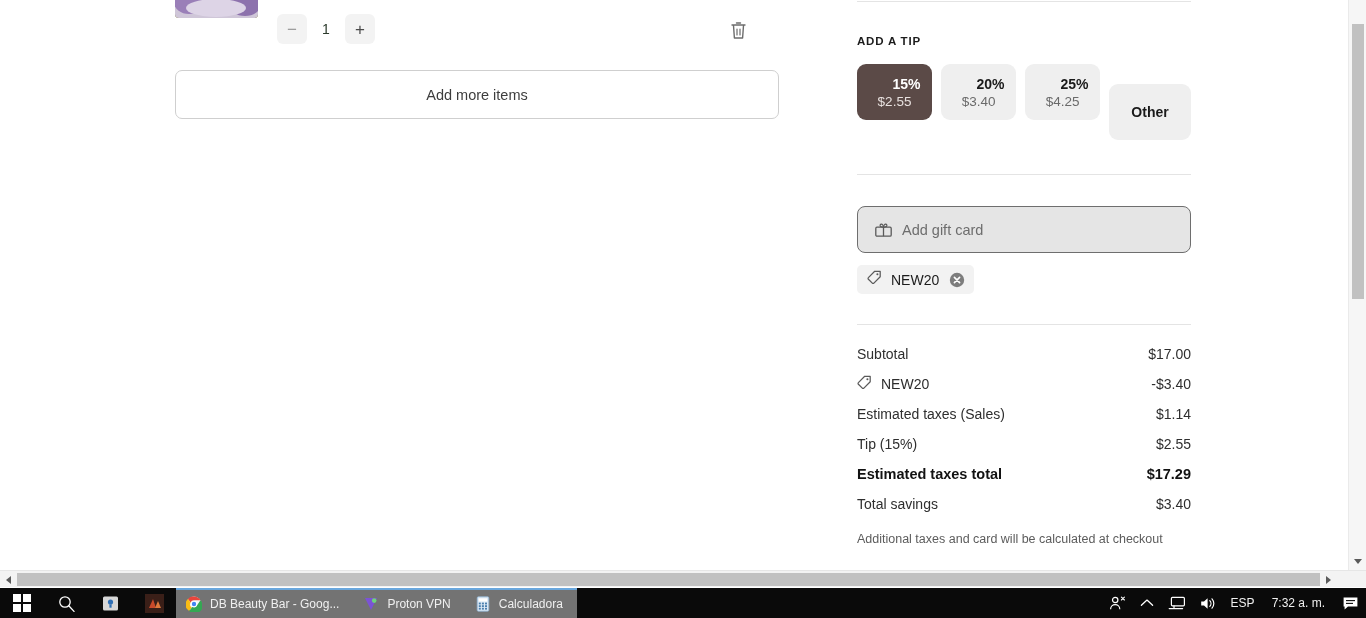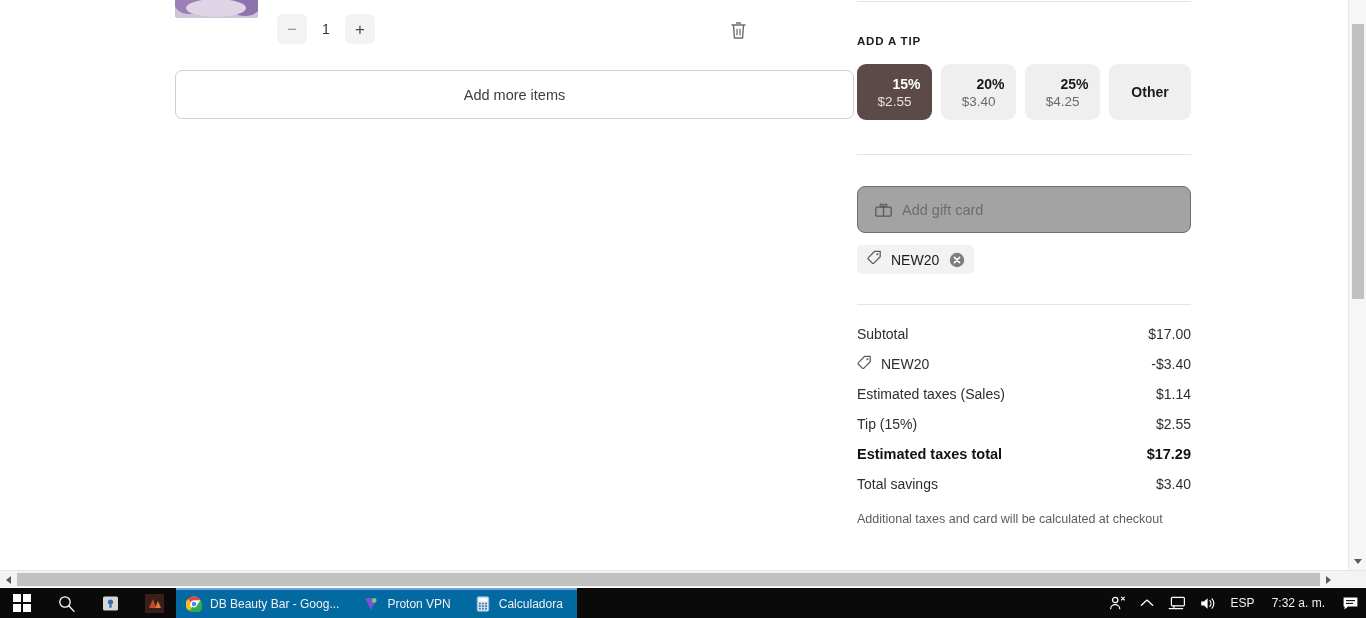--- a/index.html
+++ b/index.html
@@ -81,21 +81,21 @@
     width: 22px; height: 24px;
     border: none; background: transparent;
     cursor: pointer;
     padding: 0;
   }
   .trash-btn svg { display:block; width: 17px; height: 19px; margin: 0 auto; }
 
   #add-more-items {
     position: absolute;
     left: 0; top: 70px;
-    width: 679px; height: 49px;
+    width: 604px; height: 49px;
     border: 1px solid #cfcfcf;
     border-radius: 7px;
     background: #ffffff;
     color: #3d3d3d;
     font-size: 14.5px;
     font-family: "Liberation Sans", sans-serif;
     cursor: pointer;
   }
 
   
@@ -142,32 +142,32 @@
     gap: 2px;
   }
   .tip-btn .pct-label { font-size: 14px; font-weight: 700; color: #1a1a1a; margin-left: 24px; }
   .tip-btn .pct-amount { font-size: 13.5px; color: #6a6a6a; }
   .tip-btn.selected { background: #5b4a47; }
   .tip-btn.selected .pct-label { color: #ffffff; }
   .tip-btn.selected .pct-amount { color: #e8e1df; }
   .tip-btn.other {
     width: 83px; height: 56px;
     font-size: 14px; font-weight: 700; color: #1a1a1a;
-    display: flex; align-items: center; justify-content: center;
+    display: flex; align-items: center; justify-content: center; margin-top: 20px;
   }
 
   
   #giftcard-field {
     position: relative;
     margin-top: 0;
     width: 334px; height: 47px;
     border: 1px solid #6e6e6e;
     border-radius: 8px;
     display: flex; align-items: center;
-    background: #a3a3a3;
+    background: #e5e5e5;
   }
   #giftcard-field .gc-icon { margin-left: 17px; display:flex; align-items:center; }
   #giftcard-field input {
     flex: 1;
     border: none; outline: none;
     font-size: 14.5px;
     color: #3d3d3d;
     background: transparent;
     margin-left: 10px;
     font-family: "Liberation Sans", sans-serif;
@@ -286,21 +286,21 @@
     display: flex; align-items: center;
     gap: 8px;
     padding: 0 14px 0 10px;
     cursor: pointer;
     border-top: 2px solid transparent;
     color: #f0f0f0;
     font-size: 12px;
     font-family: "Liberation Sans", sans-serif;
     white-space: nowrap;
   }
-  .tb-task.active { background: #0369a1; border-top-color: #6aa7dd; }
+  .tb-task.active { background: #737373; border-top-color: #6aa7dd; }
   #tray {
     margin-left: auto;
     display: flex; align-items: center;
     height: 30px;
     color: #f0f0f0;
     font-size: 12px;
     font-family: "Liberation Sans", sans-serif;
   }
   .tray-item {
     display: flex; align-items: center; justify-content: center;

